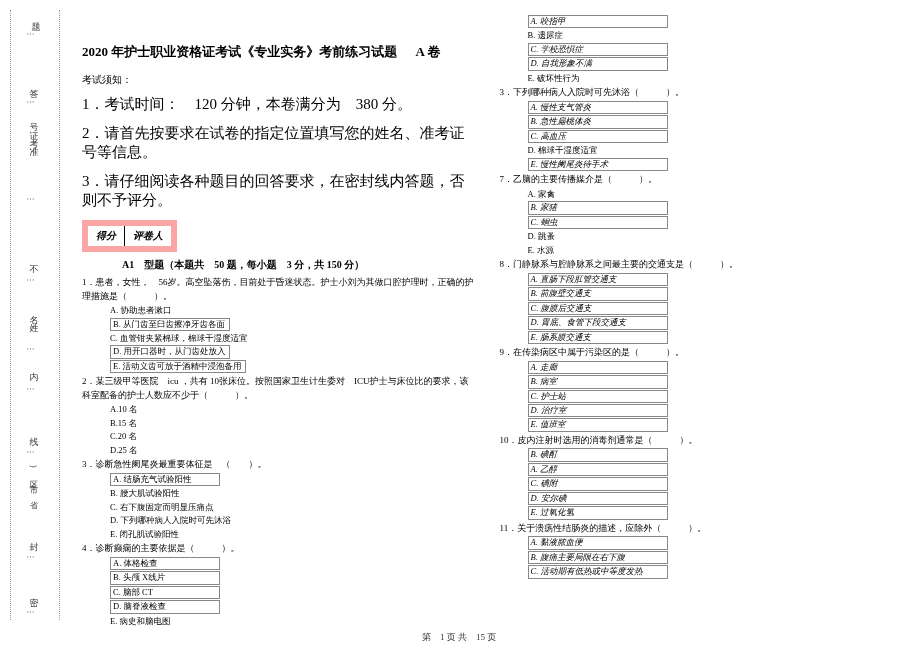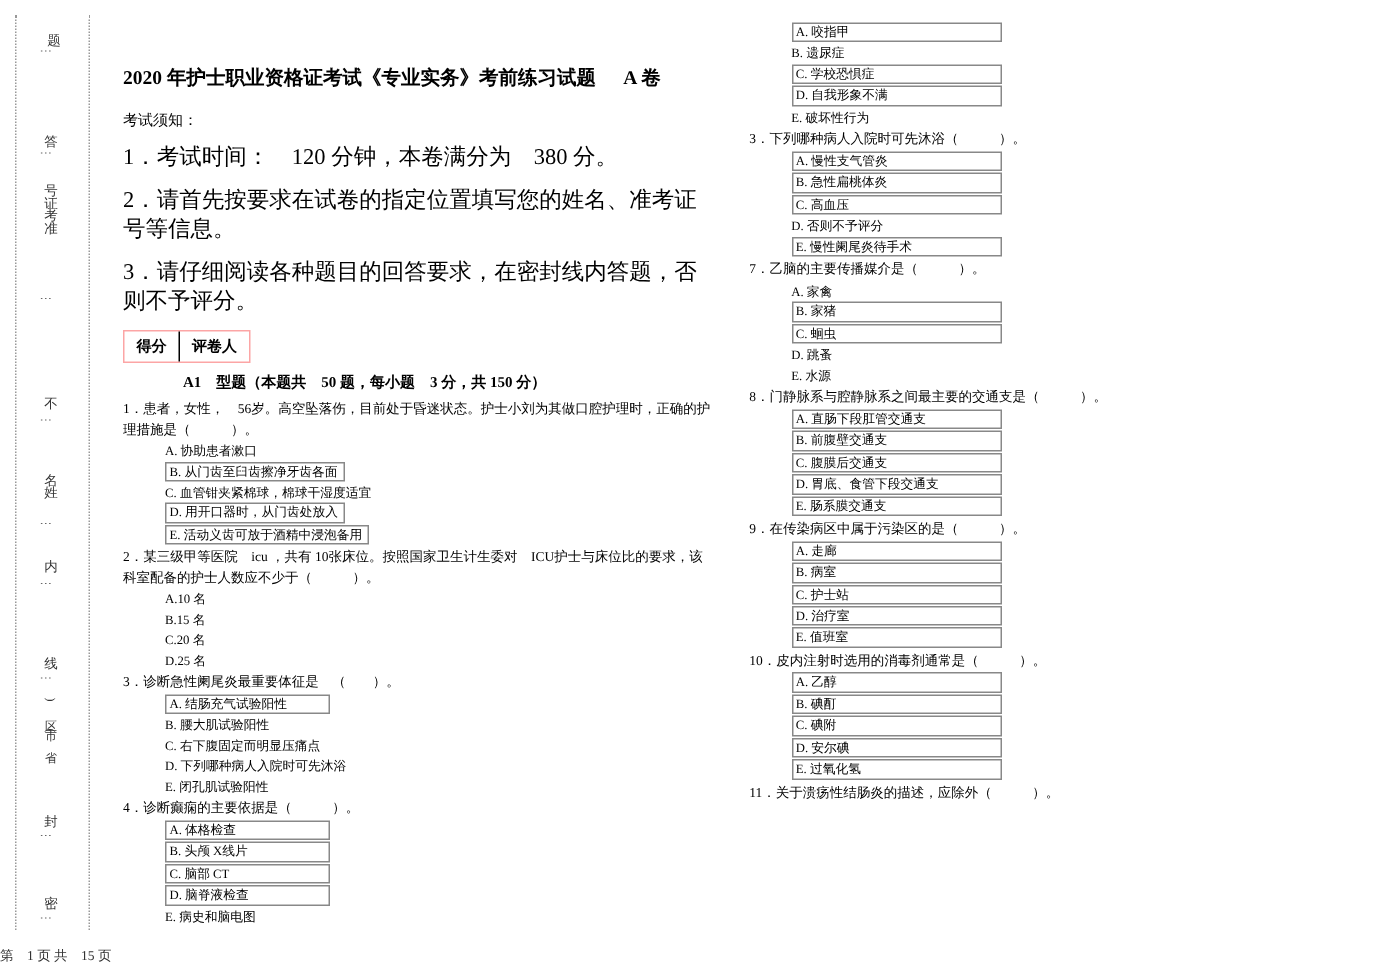--- a/index.html
+++ b/index.html
@@ -53,23 +53,24 @@
     }
     .notice-title {
       font-size: 10px;
       margin-bottom: 8px;
     }
     .notice-item {
       font-size: 15px;
       margin-bottom: 10px;
     }
     .score-box {
-      border: 1px solid #fca5a5;
+      border: 6px solid #fca5a5;
       display: inline-flex;
       margin-bottom: 6px;
+      font-style: italic;
     }
     .score-box span {
       padding: 3px 8px;
       border-right: 1px solid #000;
       font-size: 10px;
       font-weight: bold;
     }
     .score-box span:last-child { border-right: none; }
     .section-title {
       font-size: 10px;
@@ -94,27 +95,28 @@
       line-height: 1.35;
     }
     .option.boxed {
       border: 0.5px solid #888;
       display: inline-block;
       padding: 0 4px 0 2px;
       min-width: 110px;
     }
     .col-right .option.boxed {
       min-width: 140px;
+      font-style: italic;
     }
     .footer {
       position: absolute;
       bottom: 6px;
       left: 0;
       right: 2px;
-      text-align: left;
+      text-align: center;
       font-size: 9px;
       color: #333;
     }
     .gutter-label {
       writing-mode: vertical-rl;
       position: absolute;
       font-size: 9px;
       color: #333;
     }
   </style>
@@ -215,21 +217,21 @@
               <div><span class="option boxed">D. 自我形象不满</span></div>
               <div><span class="option">E. 破坏性行为</span></div>
             </div>
           </div>
           <div class="question">
             <div class="question-text">3．下列哪种病人入院时可先沐浴（　　　）。</div>
             <div class="options">
               <div><span class="option boxed">A. 慢性支气管炎</span></div>
               <div><span class="option boxed">B. 急性扁桃体炎</span></div>
               <div><span class="option boxed">C. 高血压</span></div>
-              <div><span class="option">D. 否则不予评分</span></div>
+              <div><span class="option">D. 棉球干湿度适宜</span></div>
               <div><span class="option boxed">E. 慢性阑尾炎待手术</span></div>
             </div>
           </div>
           <div class="question">
             <div class="question-text">7．乙脑的主要传播媒介是（　　　）。</div>
             <div class="options">
               <div><span class="option">A. 家禽</span></div>
               <div><span class="option boxed">B. 家猪</span></div>
               <div><span class="option boxed">C. 蛔虫</span></div>
               <div><span class="option">D. 跳蚤</span></div>
@@ -252,28 +254,33 @@
               <div><span class="option boxed">A. 走廊</span></div>
               <div><span class="option boxed">B. 病室</span></div>
               <div><span class="option boxed">C. 护士站</span></div>
               <div><span class="option boxed">D. 治疗室</span></div>
               <div><span class="option boxed">E. 值班室</span></div>
             </div>
           </div>
           <div class="question">
             <div class="question-text">10．皮内注射时选用的消毒剂通常是（　　　）。</div>
             <div class="options">
+              <div><span class="option boxed">B. 碘酊</span></div>
               <div><span class="option boxed">A. 乙醇</span></div>
-              <div><span class="option boxed">B. 碘酊</span></div>
               <div><span class="option boxed">C. 碘附</span></div>
               <div><span class="option boxed">D. 安尔碘</span></div>
               <div><span class="option boxed">E. 过氧化氢</span></div>
             </div>
           </div>
           <div class="question">
             <div class="question-text">11．关于溃疡性结肠炎的描述，应除外（　　　）。</div>
+            <div class="options">
+              <div><span class="option boxed">A. 黏液脓血便</span></div>
+              <div><span class="option boxed">B. 腹痛主要局限在右下腹</span></div>
+              <div><span class="option boxed">C. 活动期有低热或中等度发热</span></div>
+            </div>
           </div>
         </div>
     </div>
   </div>
 </div>
 
 <div class="footer">第　1 页 共　15 页</div>
 
 </body></html>

